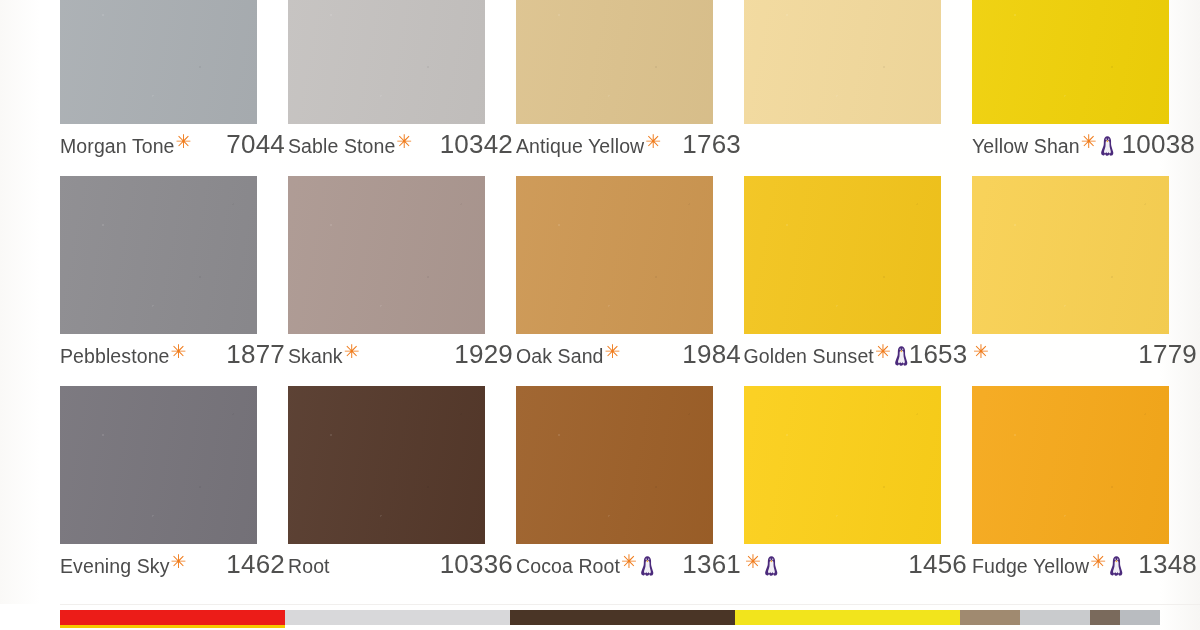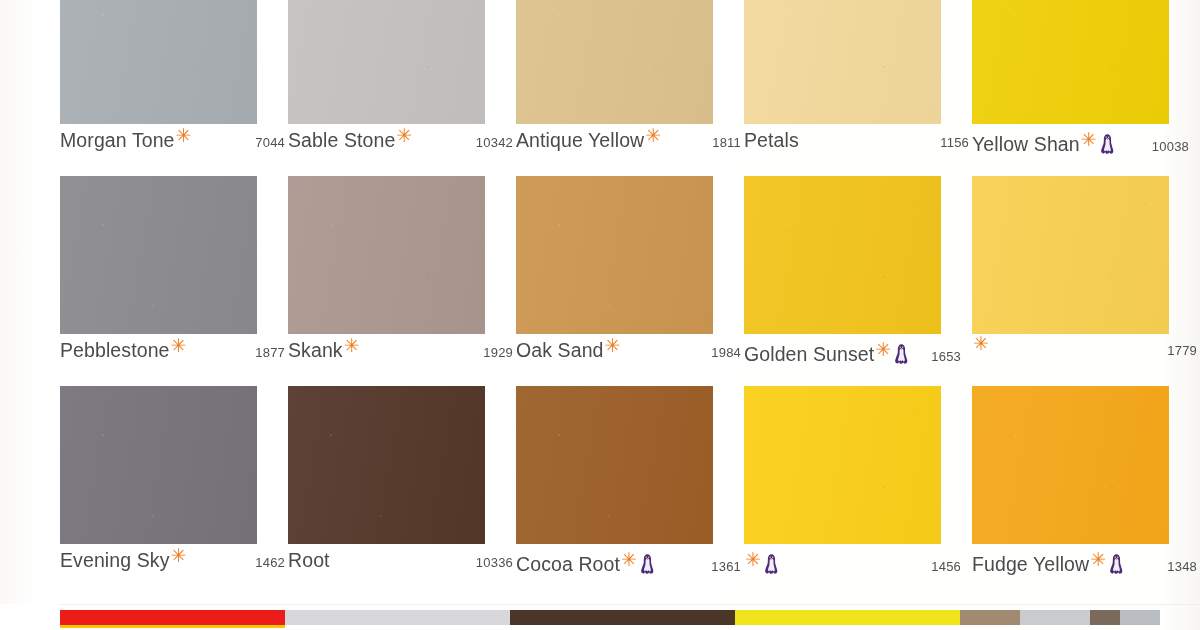--- a/index.html
+++ b/index.html
@@ -104,27 +104,27 @@
     display: inline-block;
     width: 15px;
     height: 22px;
     margin-left: 3px;
     position: relative;
     top: 4px;
     flex: 0 0 auto;
   }
 
   .code {
-    font-size: 13px;
+    font-size: 26px;
     color: #50504f;
     margin-left: auto;
     padding-right: 4px;
     letter-spacing: 0.2px;
   }
-  .cell.wide-code .code { padding-right: 12px; }
+  .cell.wide-code .code { padding-right: 6px; }
 
   
   .strip-wrap {
     position: absolute;
     left: 0;
     bottom: 0;
     width: 1200px;
     height: 26px;
   }
   .strip {
@@ -183,29 +183,25 @@
           <span class="name">Sable Stone</span>
           <span class="star" style="color: rgb(240, 124, 28);">✳</span>
           <span class="code">10342</span>
         </div>
       </div>
       <div class="cell">
         <div class="swatch" style="background: rgb(220, 194, 141);"></div>
         <div class="caption">
           <span class="name">Antique Yellow</span>
           <span class="star" style="color: rgb(240, 124, 28);">✳</span>
-          <span class="code">1811</span>
+          <span class="code">1763</span>
         </div>
       </div>
       <div class="cell">
         <div class="swatch" style="background: rgb(242, 217, 156);"></div>
-        <div class="caption">
-          <span class="name">Petals</span>
-          <span class="code">1156</span>
-        </div>
       </div>
       <div class="cell wide-code">
         <div class="swatch" style="background: rgb(239, 208, 8);"></div>
         <div class="caption">
           <span class="name">Yellow Shan</span>
           <span class="star" style="color: rgb(240, 124, 28);">✳</span>
           <span class="penguin">
             <svg viewBox="0 0 15 22" width="15" height="22" aria-hidden="true">
               <path d="M7.4 1.2c2.1 0 3.4 1.8 3.6 4.1.2 2.1-.1 3.6.3 5.4.5 2.2 1.4 4.1 1.9 6.2.4 1.6-.2 3.2-1.6 3.7-1.3.5-2.1-.4-2.4-1.5-.2.9-.8 1.6-1.9 1.6-1.3 0-2-.8-2.2-1.8-.4 1.1-1.3 1.9-2.5 1.4-1.3-.5-1.7-2-1.3-3.5.5-2 1.6-3.9 2.2-6 .5-1.8.2-3.4.4-5.4C4.1 3 5.3 1.2 7.4 1.2z" fill="#4b2a7b"></path>
               <path d="M7.5 5.2c1.1 0 1.9 1.1 2 2.6.1 1.6-.1 2.9.2 4.3.3 1.5.9 2.9 1.1 4.3.1 1-.3 1.8-1 1.9-.8.1-1.2-.6-1.3-1.5-.1.8-.5 1.4-1.1 1.4-.7 0-1.1-.6-1.2-1.4-.2.9-.6 1.6-1.4 1.4-.7-.2-.9-1.1-.7-2.1.3-1.4 1-2.8 1.3-4.3.3-1.4.1-2.6.2-4.1.1-1.4.8-2.5 1.9-2.5z" fill="#ffffff" opacity="0.92"></path>

